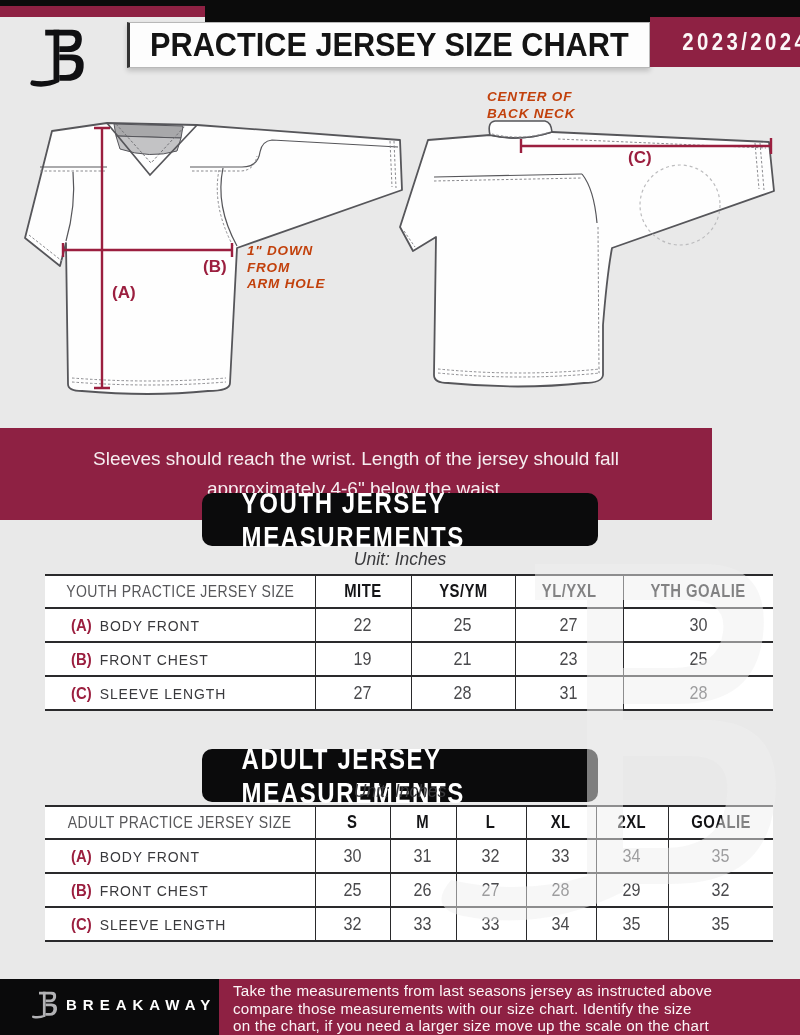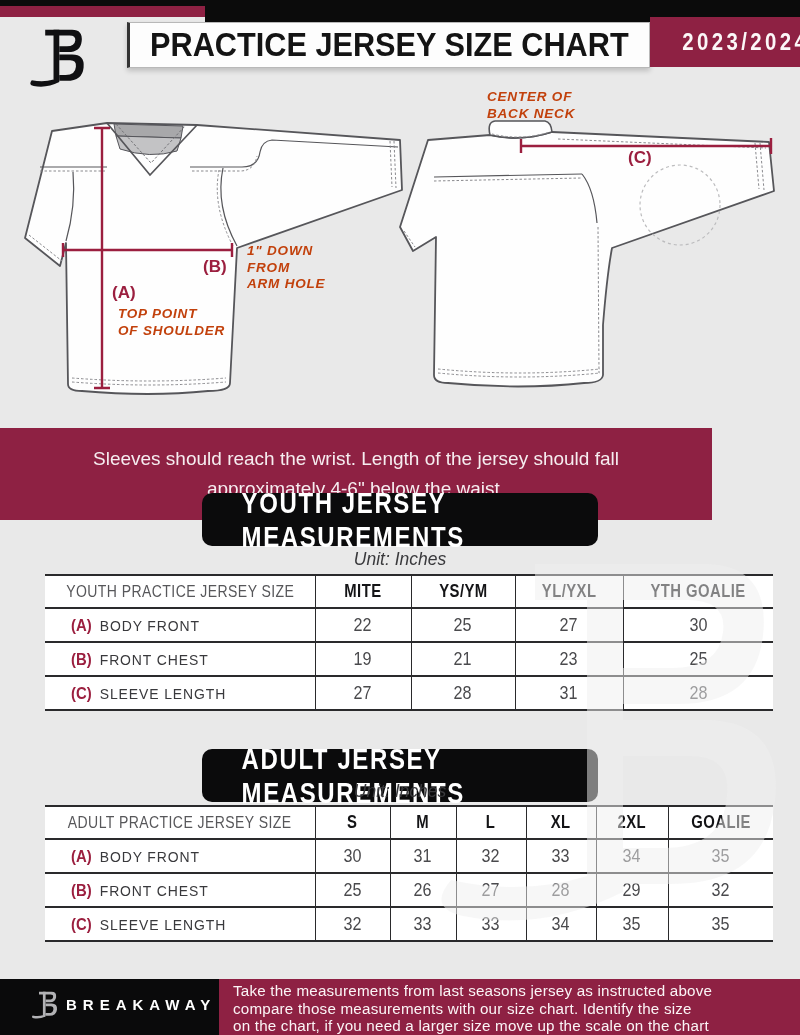--- a/index.html
+++ b/index.html
@@ -147,22 +147,20 @@
 
     <path d="M40,284 Q122,292 202,284" fill="none" stroke="#8a8a8e" stroke-width="1" stroke-dasharray="2.5 2"></path>
     <path d="M40,288 Q122,296 202,288" fill="none" stroke="#8a8a8e" stroke-width="1" stroke-dasharray="2.5 2"></path>
 
     <g stroke="#9b1f3f" stroke-width="2.4">
       <path d="M123,61 H373 M123,54 V68 M373,53 V69"></path>
     </g>
   </svg>
 
   <div class="ann-key" style="left:112px;top:283px">(A)</div>
-  <div class="ann-note" style="left:118px;top:306px">TOP POINT
-OF SHOULDER</div>
   <div class="ann-key" style="left:203px;top:257px">(B)</div>
   <div class="ann-note" style="left:247px;top:243px">1" DOWN
 FROM
 ARM HOLE</div>
   <div class="ann-note" style="left:487px;top:89px">CENTER OF
 BACK NECK</div>
   <div class="ann-key" style="left:628px;top:148px">(C)</div>
 
   <div class="abs notice">Sleeves should reach the wrist. Length of the jersey should fall
 approximately 4-6" below the waist.</div>

